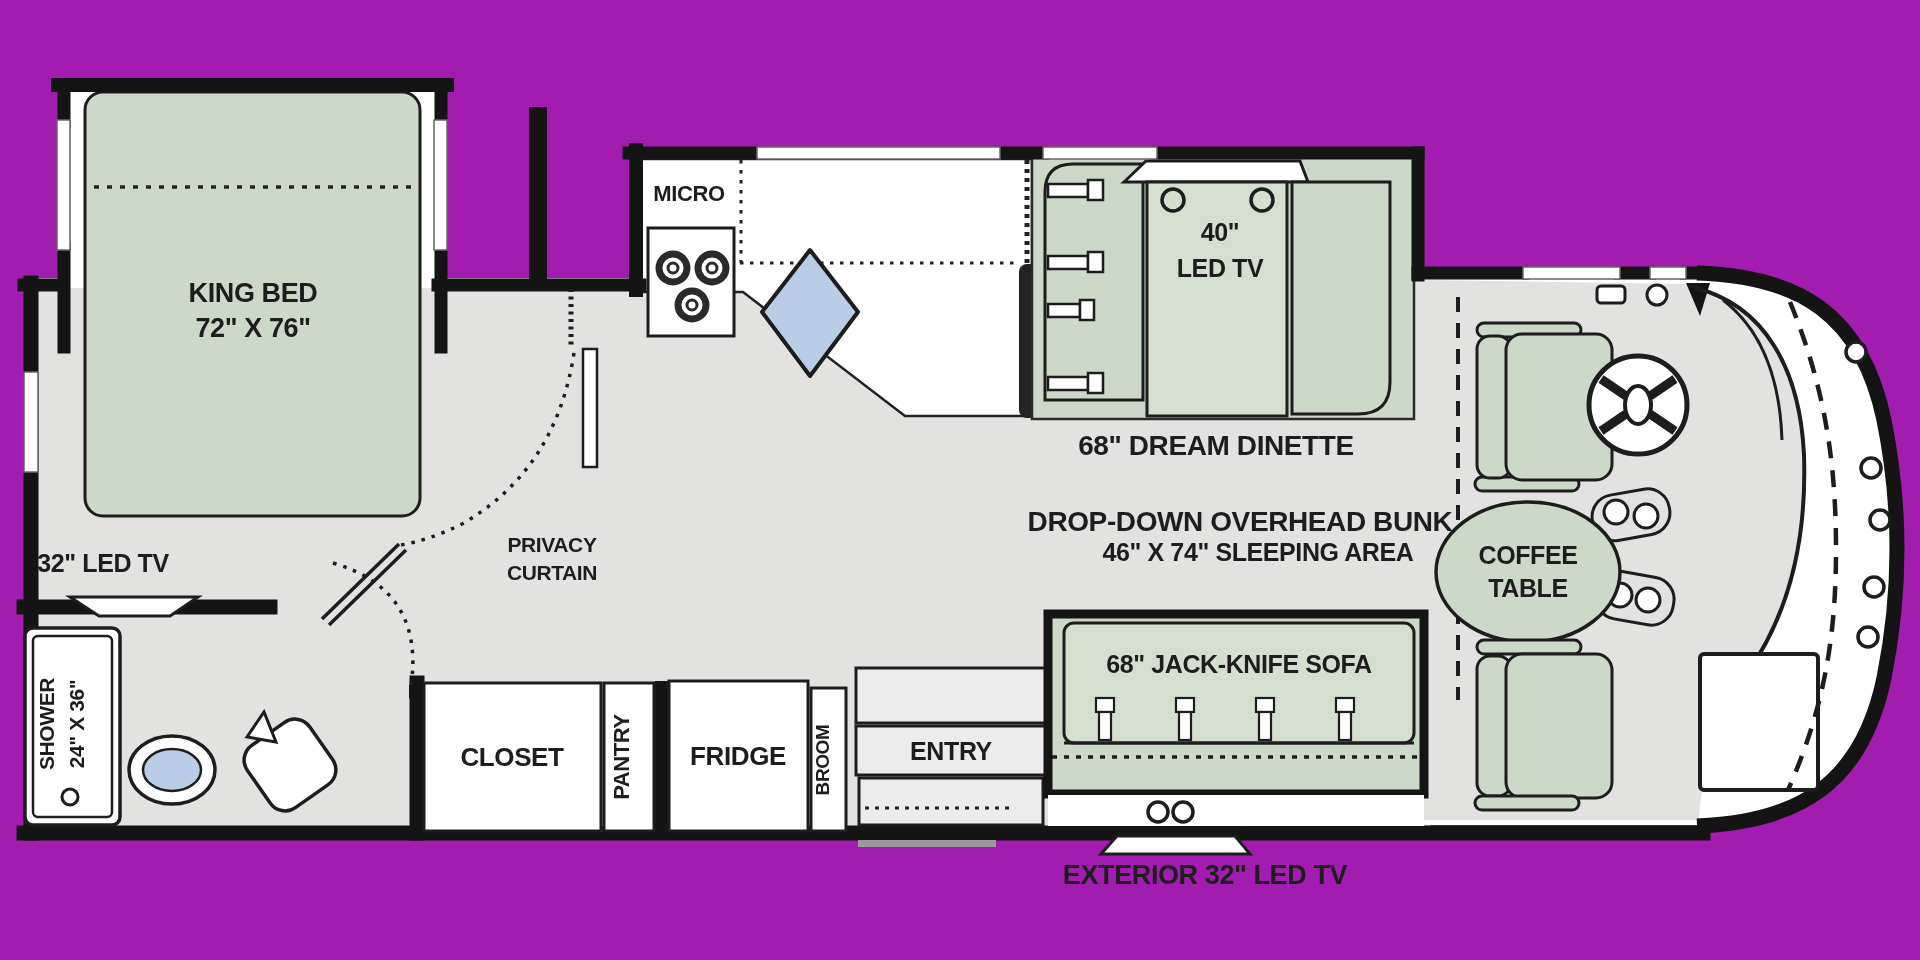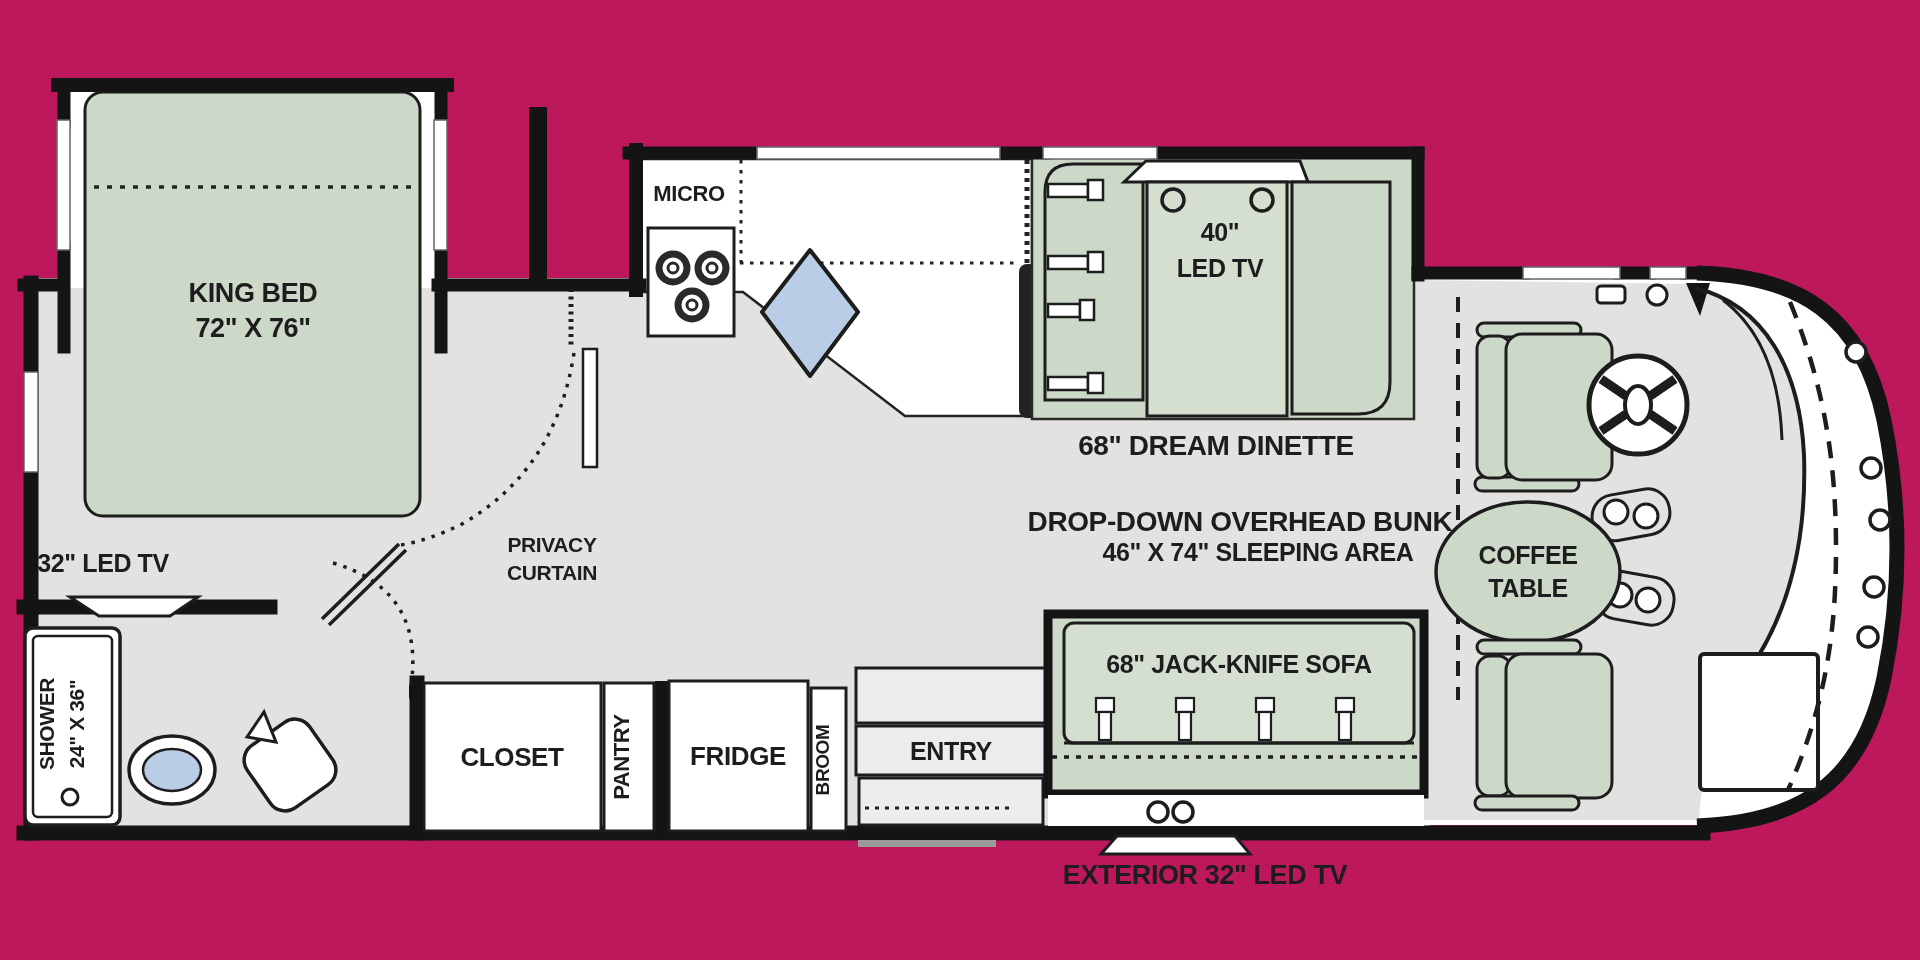--- a/index.html
+++ b/index.html
@@ -1,16 +1,16 @@
 <!DOCTYPE html>
 <html><head>
 <meta charset="utf-8">
 <style>
   html,body{margin:0;padding:0;background:#ffffff;}
-  .stage{position:relative;width:1920px;height:960px;background:#be185d;overflow:hidden;}
+  .stage{position:relative;width:1920px;height:960px;background:#a21caf;overflow:hidden;}
   svg{display:block;}
   text{font-family:"Liberation Sans","DejaVu Sans",sans-serif;font-weight:700;fill:#1d1d1d;letter-spacing:-0.4px;}
 </style>
 </head>
 <body>
 
 <div class="stage">
 <svg width="1920" height="960" viewBox="0 0 1920 960">
 
   <g>

